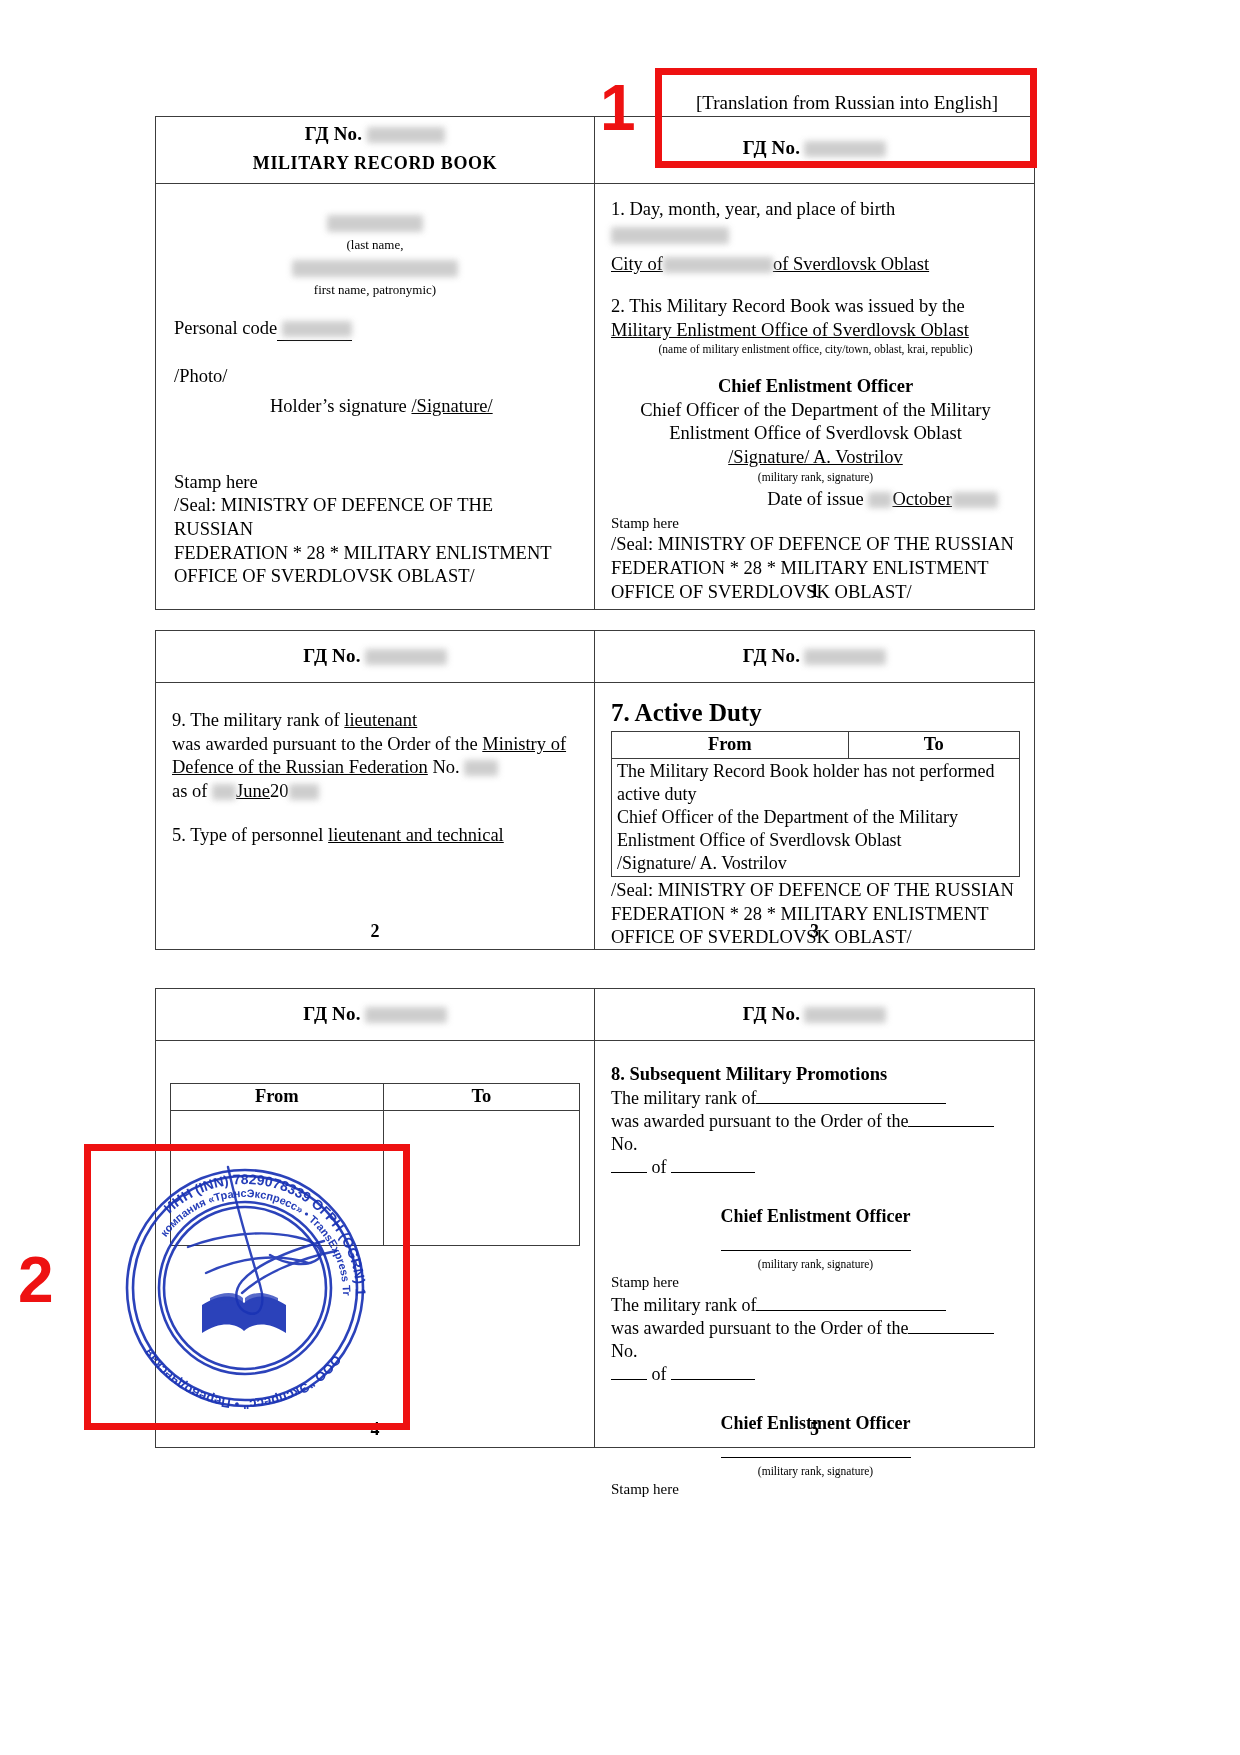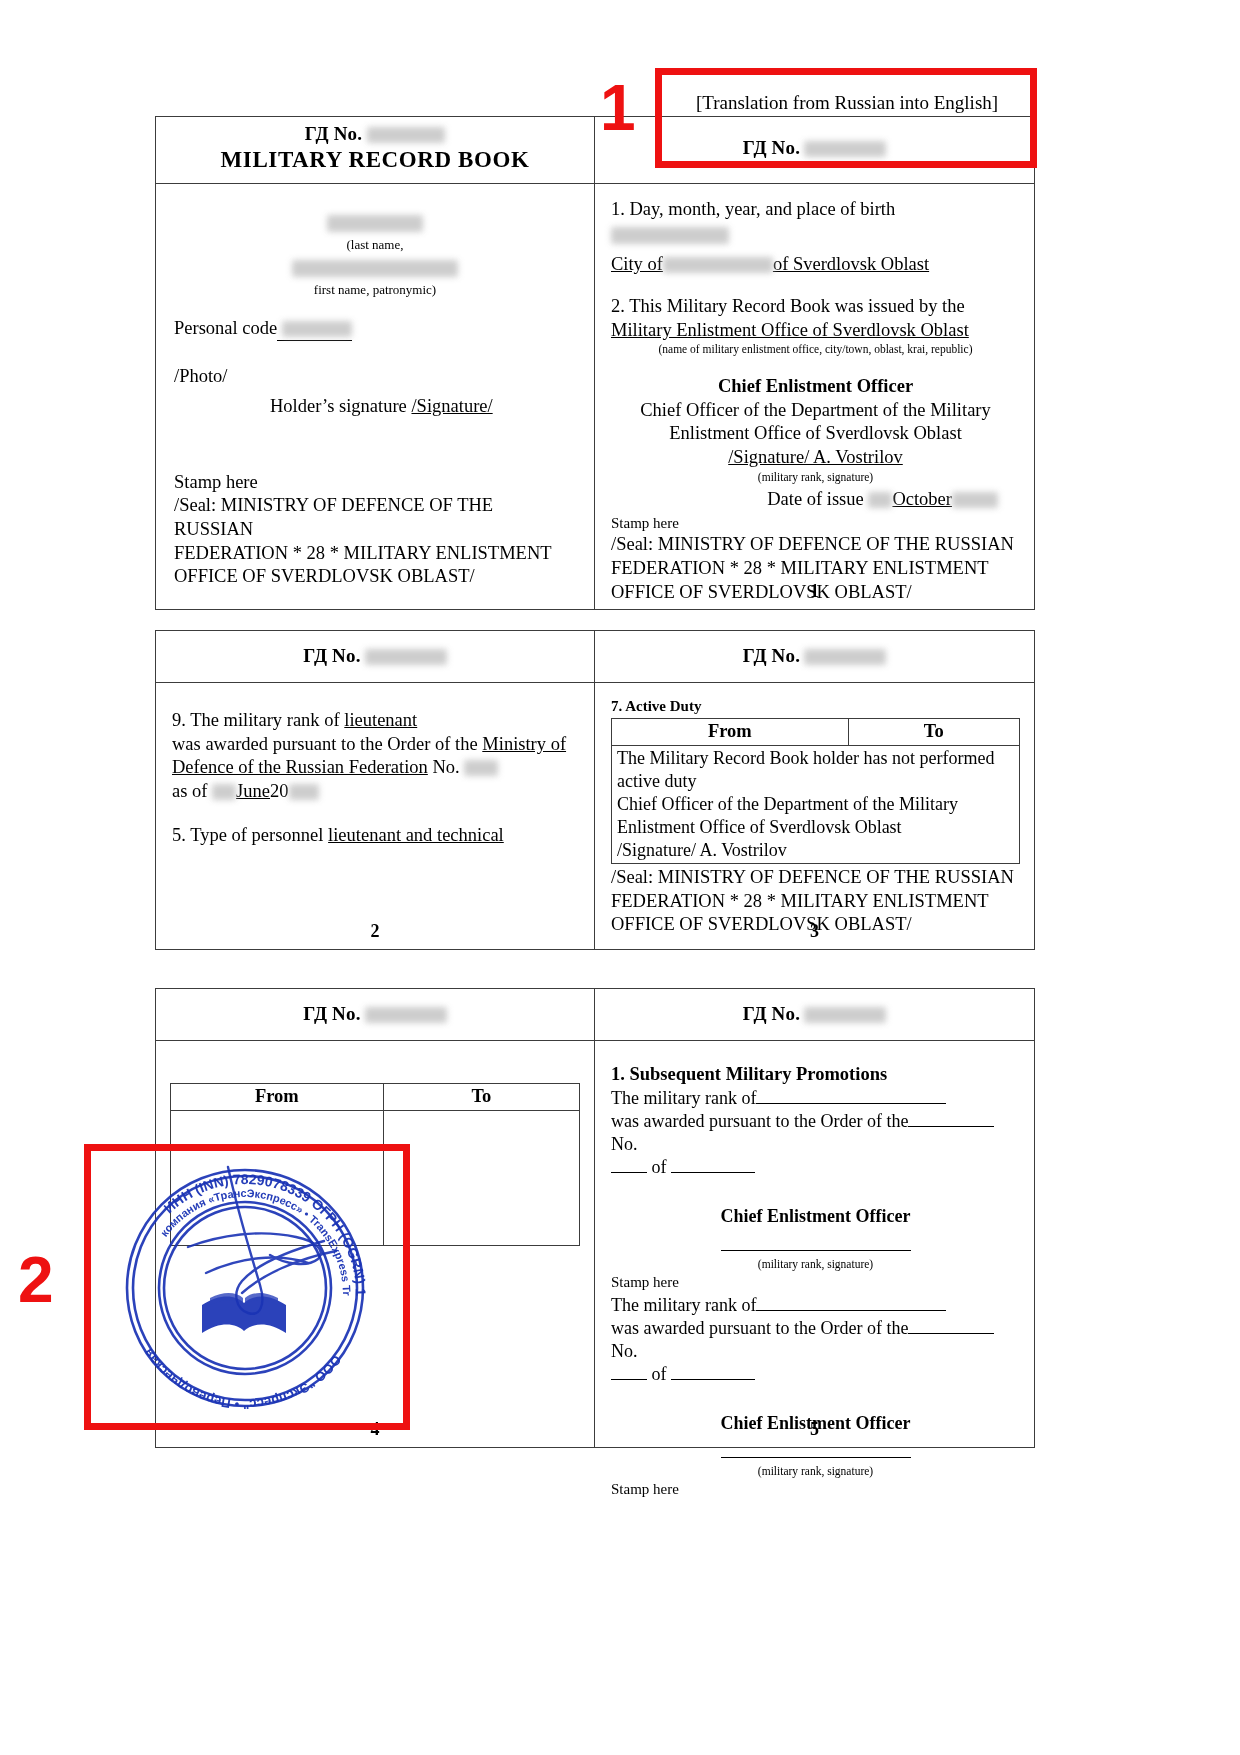--- a/index.html
+++ b/index.html
@@ -51,24 +51,24 @@
     border-bottom: 1px solid #3c3c3c;
     text-align: center;
     padding-top: 6px;
   }
   .gd {
     font-size: 19px;
     font-weight: bold;
     letter-spacing: .2px;
   }
   .doc-title {
-    font-size: 23px;
+    font-size: 18px;
     font-weight: bold;
     letter-spacing: .6px;
-    margin-top: 2px;
+    margin-top: 8px;
   }
   .body-area {
     box-sizing: border-box;
     position: relative;
     padding: 14px 18px 0 18px;
     font-size: 18.5px;
     line-height: 1.28;
   }
 
   
@@ -248,21 +248,21 @@
     </div>
   </div>
 
   <div class="col col-right">
     <div class="hdr ctr" style="height:52px; padding-top:14px;">
       <span class="gd">ГД No.</span>
       <span class="rd rd-sm" style="width:82px;"></span>
     </div>
 
     <div class="body-area" style="height:266px; padding:14px 14px 0 16px;">
-      <div class="b" style="font-size:15px;">7. Active Duty</div>
+      <div class="b" style="font-size:25px;">7. Active Duty</div>
 
       <table class="ft" style="margin-top:2px;">
         <tbody>
             <tr>
           <th style="width:58%;">From</th>
           <th>To</th>
         </tr>
         <tr>
           <td colspan="2" style="padding:1px 5px;">
             <div class="it">The Military Record Book holder has not performed</div>
@@ -310,21 +310,21 @@
     </div>
   </div>
 
   <div class="col col-right">
     <div class="hdr ctr" style="height:52px; padding-top:14px;">
       <span class="gd">ГД No.</span>
       <span class="rd rd-sm" style="width:82px;"></span>
     </div>
 
     <div class="body-area" style="height:406px; padding:22px 14px 0 16px; font-size:18px;">
-      <div class="b" style="font-size:18.5px;">1. Subsequent Military Promotions</div>
+      <div class="b" style="font-size:18.5px;">8. Subsequent Military Promotions</div>
 
       <div>
         <span>The military rank of</span><span class="fill-line" style="width:190px;"></span>
       </div>
       <div>
         <span>was awarded pursuant to the Order of the</span><span class="fill-line" style="width:86px;"></span>
         <span>No.</span>
       </div>
       <div>
         <span class="fill-line" style="width:36px;"></span>

